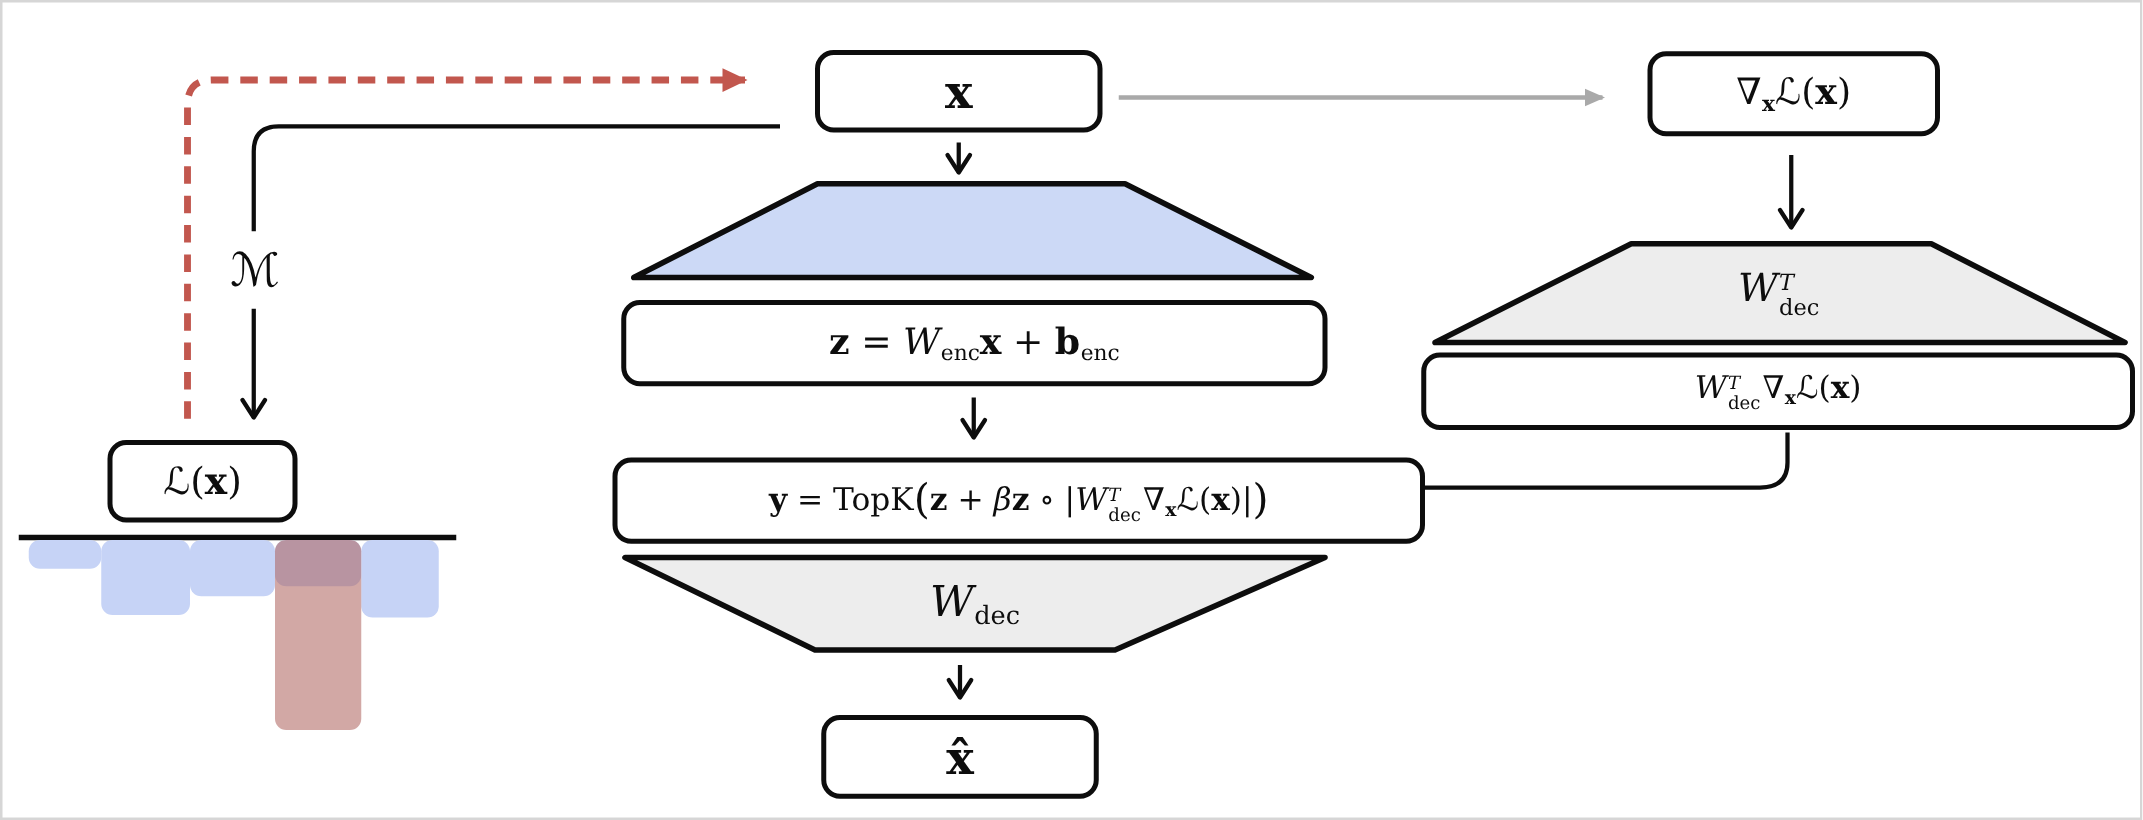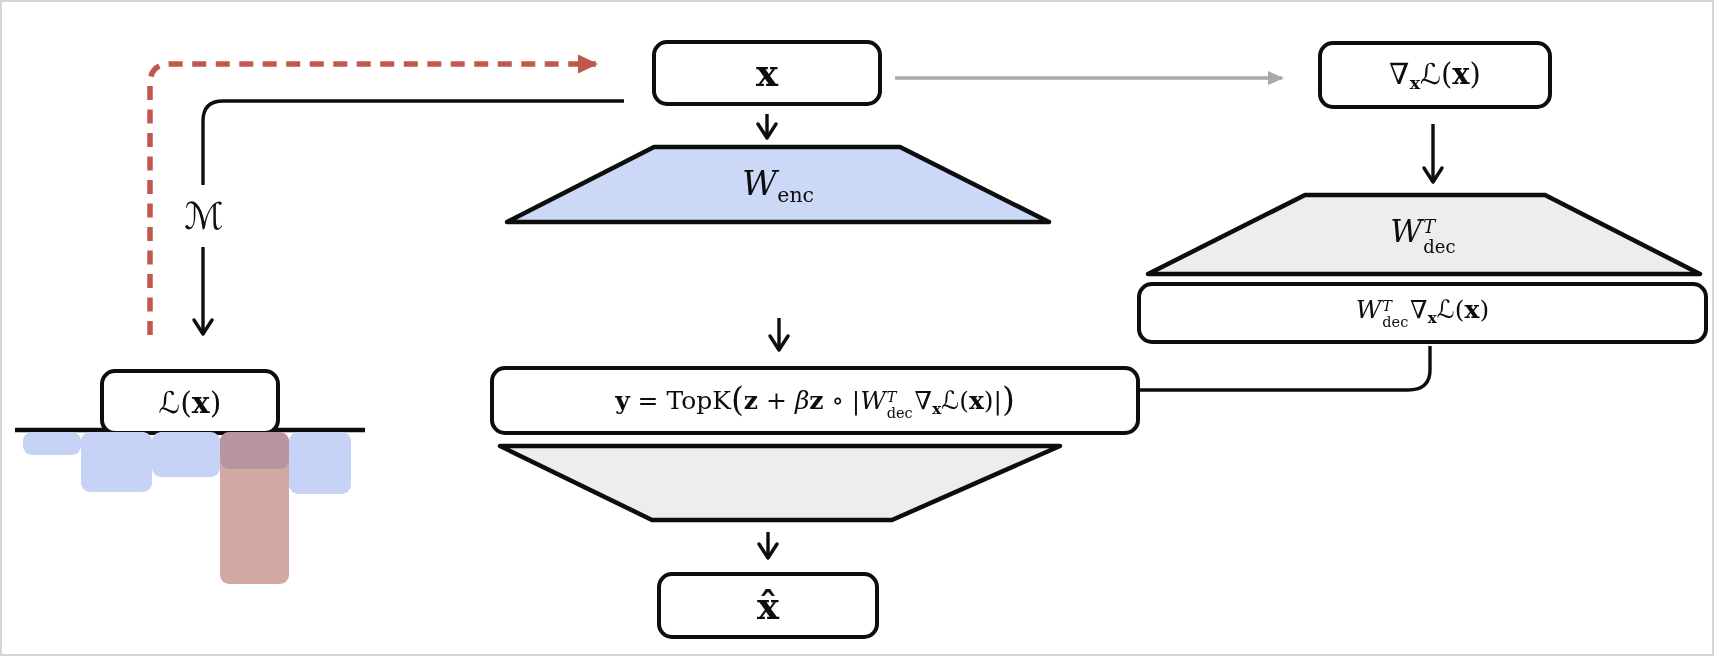--- a/index.html
+++ b/index.html
@@ -37,21 +37,21 @@
   .stk{display:inline-block;font-size:.58em;line-height:1.12;text-align:left;vertical-align:-.62em;margin-left:.06em;margin-right:.12em;}
   .stk .t{display:block;font-style:italic;}
   .stk .b{display:block;font-style:normal;}
   
   #n-x      {left:650px;top:38px;width:230px;height:66px;}
   #n-z      {left:495px;top:238px;width:565px;height:69px;}
   #n-y      {left:488px;top:364px;width:650px;height:69px;}
   #n-xhat   {left:655px;top:570px;width:222px;height:67px;}
   #n-grad   {left:1316px;top:39px;width:234px;height:68px;}
   #n-proj   {left:1135px;top:280px;width:571px;height:62px;}
-  #n-loss   {left:98px;top:350px;width:180px;height:66px;margin-top:17px;}
+  #n-loss   {left:84px;top:350px;width:152px;height:66px;}
   
   #l-wenc   {left:505px;top:147px;width:542px;height:72px;font-size:34px;}
   #l-wdec   {left:498px;top:446px;width:560px;height:70px;font-size:34px;}
   #l-wdecT  {left:1146px;top:195px;width:552px;height:76px;font-size:31px;}
   
   #l-model  {left:172px;top:183px;width:60px;height:62px;background:#ffffff;font-size:37px;}
   
   #n-x .math{font-size:37px;}
   #n-z .math{font-size:29px;}
   #n-y .math{font-size:25px;}
@@ -100,38 +100,41 @@
     <path d="M 498 444 L 1058 444 L 890 518 L 650 518 Z" fill="#ededed" stroke="#0d0d0d" stroke-width="4.5" stroke-linejoin="round"></path>
 
     <path d="M 1303 193 L 1543 193 L 1698 272 L 1146 272 Z" fill="#ededed" stroke="#0d0d0d" stroke-width="4.5" stroke-linejoin="round"></path>
 
     <path d="M 13 428 L 363 428" fill="none" stroke="#0d0d0d" stroke-width="4.5"></path>
   </svg>
 
   <div class="node" id="n-x">
     <span class="math"><span class="m-b">x</span></span>
   </div>
+  <div class="node" id="n-z">
+    <span class="math"><span class="m-b">z</span><span class="m-r"> = </span><span class="m-i">W</span><span class="m-sub">enc</span><span class="m-b">x</span><span class="m-r"> + </span><span class="m-b">b</span><span class="m-sub">enc</span></span>
+  </div>
   <div class="node" id="n-y">
     <span class="math"><span class="m-b">y</span><span class="m-r"> = TopK</span><span class="m-big">(</span><span class="m-b">z</span><span class="m-r"> + </span><span class="m-i">β</span><span class="m-b">z</span><span class="m-r"> ∘ |</span><span class="m-i">W</span><span class="stk"><span class="t">T</span><span class="b">dec</span></span><span class="m-r">∇</span><span class="m-subb">x</span><span class="m-i">ℒ</span><span class="m-r">(</span><span class="m-b">x</span><span class="m-r">)|</span><span class="m-big">)</span></span>
   </div>
   <div class="node" id="n-xhat">
     <span class="math"><span class="m-b">x̂</span></span>
   </div>
   <div class="node" id="n-grad">
     <span class="math"><span class="m-r">∇</span><span class="m-subb">x</span><span class="m-i">ℒ</span><span class="m-r">(</span><span class="m-b">x</span><span class="m-r">)</span></span>
   </div>
   <div class="node" id="n-proj">
     <span class="math"><span class="m-i">W</span><span class="stk"><span class="t">T</span><span class="b">dec</span></span><span class="m-r">∇</span><span class="m-subb">x</span><span class="m-i">ℒ</span><span class="m-r">(</span><span class="m-b">x</span><span class="m-r">)</span></span>
   </div>
   <div class="node" id="n-loss">
     <span class="math"><span class="m-i">ℒ</span><span class="m-r">(</span><span class="m-b">x</span><span class="m-r">)</span></span>
   </div>
 
-  <div class="lbl" id="l-wenc">
-    <span class="math"><span class="m-i">W</span><span class="m-sub">enc</span></span>
+  <div class="lbl" id="l-wdec">
+    <span class="math"><span class="m-i">W</span><span class="m-sub">dec</span></span>
   </div>
   <div class="lbl" id="l-wdecT">
     <span class="math"><span class="m-i">W</span><span class="stk"><span class="t">T</span><span class="b">dec</span></span></span>
   </div>
   <div class="lbl" id="l-model">
     <span class="math"><span class="m-i">ℳ</span></span>
   </div>
 
   <div class="chart">
       <div class="bar" style="left: 21px; width: 58px; height: 23px; background: rgb(198, 211, 246);"></div>

